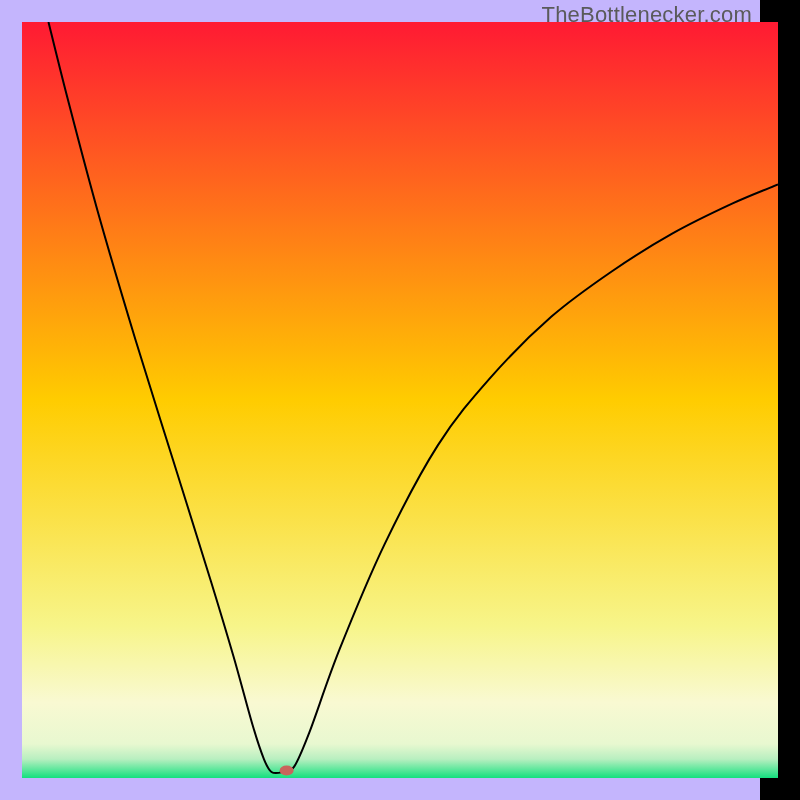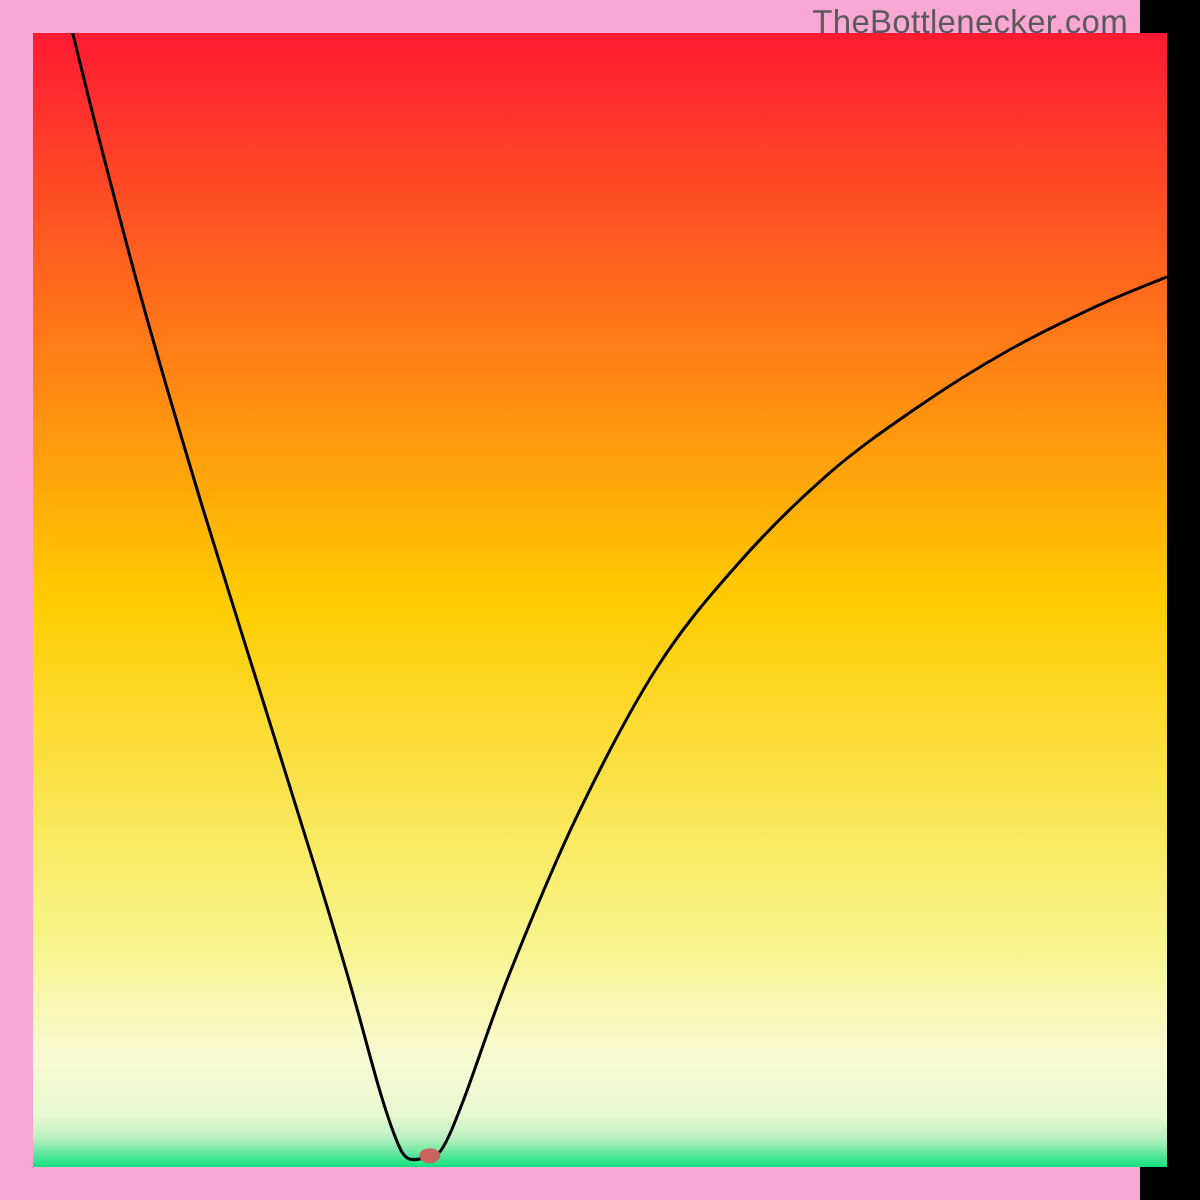--- a/index.html
+++ b/index.html
@@ -8,21 +8,21 @@
     width: 800px;
     height: 800px;
     overflow: hidden;
     background: #000;
     font-family: Arial, Helvetica, sans-serif;
   }
   .outer {
     position: relative;
     width: 760px;
     height: 800px;
-    background: #f9a8d4;
+    background: #c4b5fd;
   }
   .watermark {
     position: absolute;
     top: 2px;
     right: 8px;
     color: #5a5a5a;
     font-size: 22px;
     font-weight: 500;
     letter-spacing: 0.2px;
     z-index: 10;

